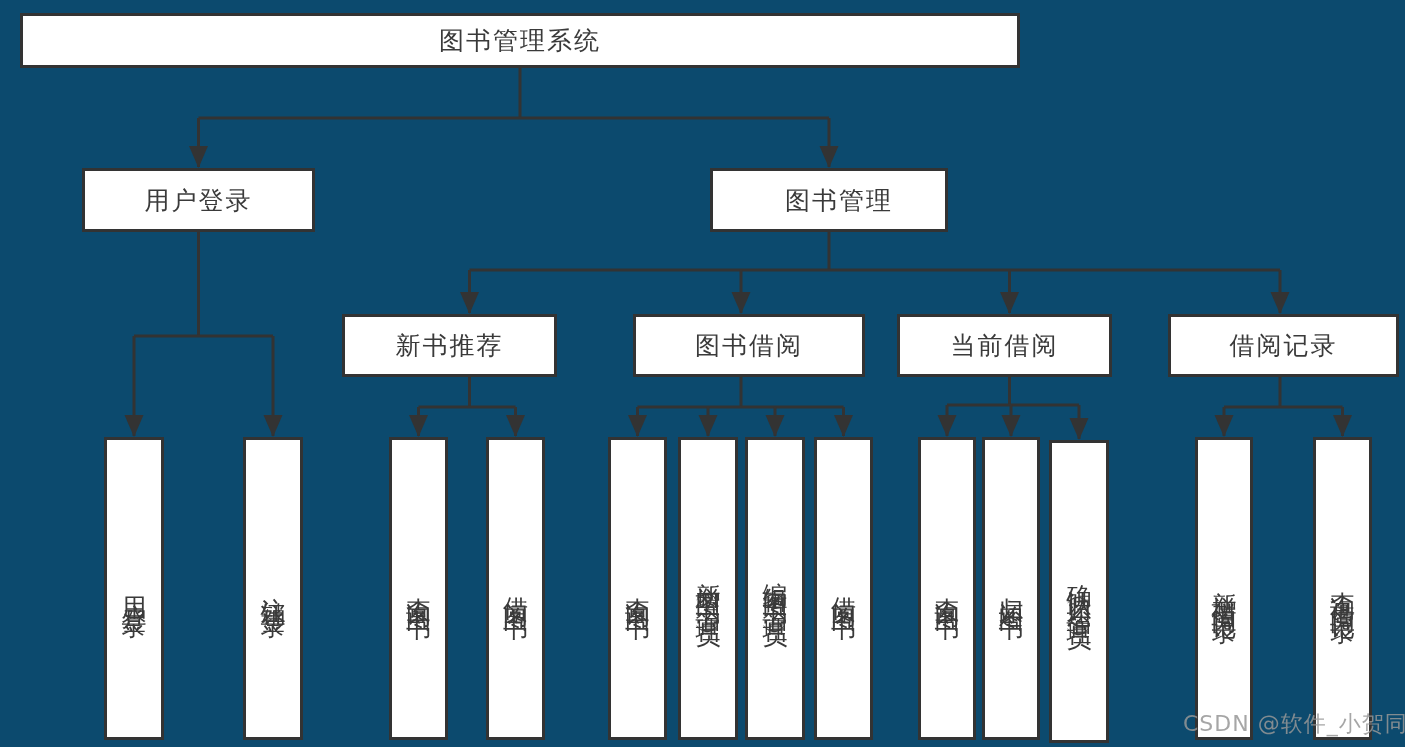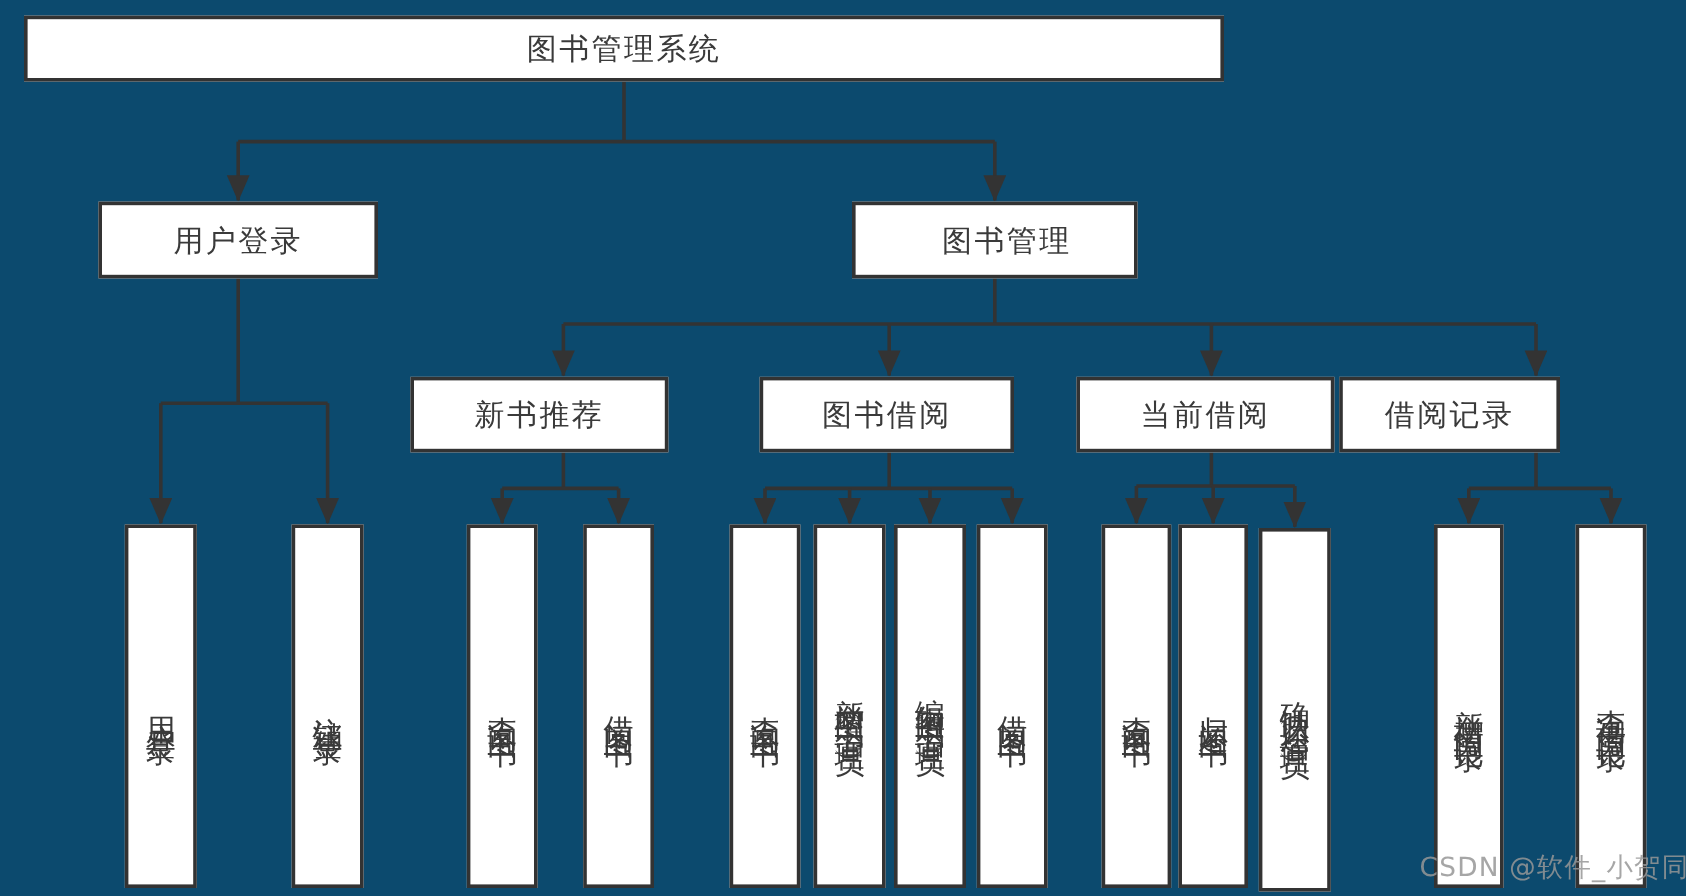--- a/index.html
+++ b/index.html
@@ -106,27 +106,27 @@
       </div>
       <div class="node" style="left: 82px; top: 168px; width: 233px; height: 64px;">
         <span class="label">用户登录</span>
       </div>
       <div class="node" style="left: 710px; top: 168px; width: 238px; height: 64px; padding-left: 20px;">
         <span class="label">图书管理</span>
       </div>
       <div class="node" style="left: 342px; top: 314px; width: 215px; height: 63px;">
         <span class="label">新书推荐</span>
       </div>
-      <div class="node" style="left: 633px; top: 314px; width: 212px; height: 63px;">
+      <div class="node" style="left: 633px; top: 314px; width: 232px; height: 63px;">
         <span class="label">图书借阅</span>
       </div>
       <div class="node" style="left: 897px; top: 314px; width: 215px; height: 63px;">
         <span class="label">当前借阅</span>
       </div>
-      <div class="node" style="left: 1116px; top: 314px; width: 184px; height: 63px;">
+      <div class="node" style="left: 1168px; top: 314px; width: 231px; height: 63px;">
         <span class="label">借阅记录</span>
       </div>
       <div class="node vertical" style="left: 104px; top: 437px; width: 60px; height: 303px;">
         <span class="label">用户登录</span>
       </div>
       <div class="node vertical" style="left: 243px; top: 437px; width: 60px; height: 303px;">
         <span class="label">注销登录</span>
       </div>
       <div class="node vertical" style="left: 389px; top: 437px; width: 59px; height: 303px;">
         <span class="label">查询图书</span>

